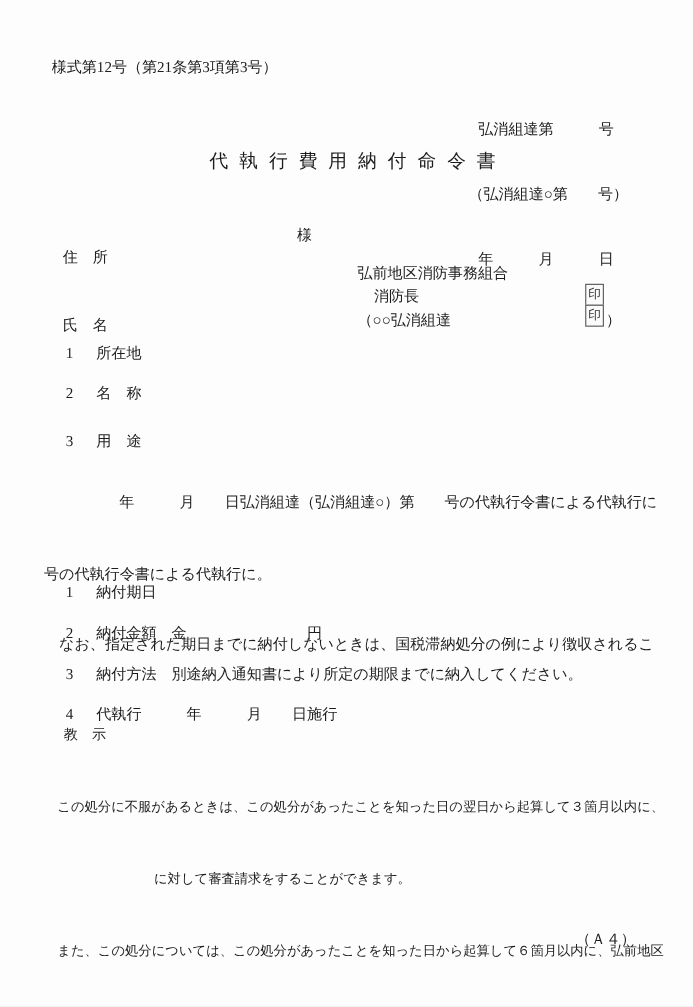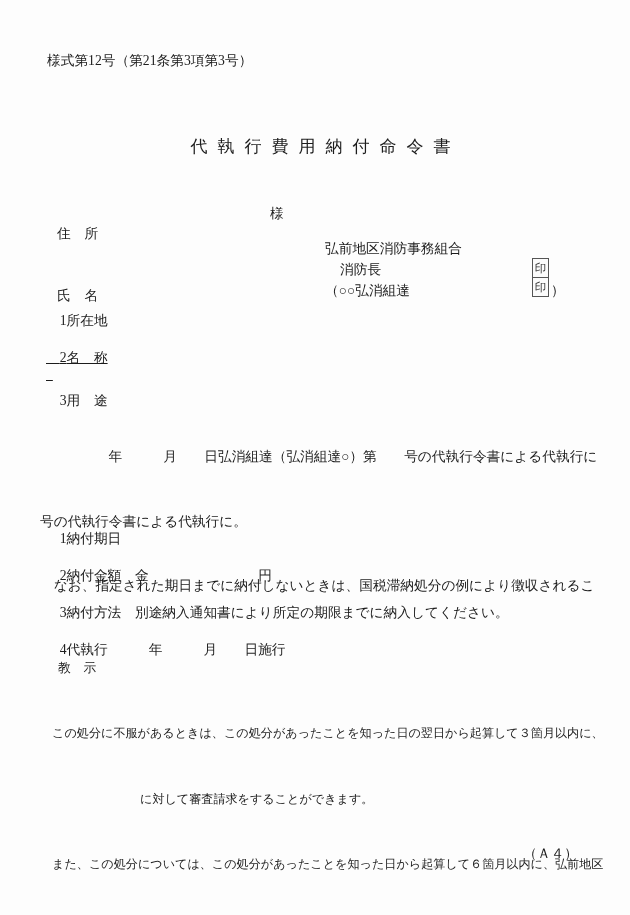--- a/index.html
+++ b/index.html
@@ -35,39 +35,44 @@
   .stamp-box {
     position:absolute; left:532px; width:15px; height:18px;
     border:1px solid #555; font-size:11.5px; line-height:18px;
     text-align:center; color:#333; background:#fbfbfb;
   }
   .stamp-box.first  { top:258px; }
   .stamp-box.second { top:277px; }
   .station-close { position:absolute; left:551px; top:282px; }
 
   .item-row { position:absolute; left:46px; }
-  .item-row .item-label { }
-  .prop-1 { top:296px; } .prop-2 { top:333px;text-decoration:underline; } .prop-3 { top:376px;text-align:center; }
+  .item-row .item-label { margin-left:21px; }
+  .prop-1 { top:296px; } .prop-2 { top:333px; } .prop-3 { top:376px;text-align:center; }
   .pay-1 { top:514px; } .pay-2 { top:551px; } .pay-3 { top:588px; } .pay-4 { top:625px; }
 
   .main-text { position:absolute; left:40px; top:403px; line-height:21.5px; }
 
   .instruction-heading { position:absolute; left:58px; top:660px; font-size:12.8px; }
   .instruction { position:absolute; left:40px; top:680px; font-size:12.1px; line-height:21.7px; }
   .instruction .indent-deep { padding-left:100px; }
 
   .paper-size { position:absolute; right:52px; top:845px; }
 </style>
 </head>
 <body>
 
 <div class="page">
 
   <div class="form-number">様式第12号（第21条第3項第3号）</div>
 
+  <div class="header-block">
+    <div>弘消組達第　　　号</div>
+    <div class="hang">（弘消組達○第　　号）</div>
+    <div>年　　　月　　　日</div>
+  </div>
 
   <div class="doc-title">代執行費用納付命令書</div>
 
   <div class="addressee">
     <div>住　所</div>
     <div>氏　名</div>
     <span class="honorific">様</span>
   </div>
 
   <div class="sender-org">弘前地区消防事務組合</div>

